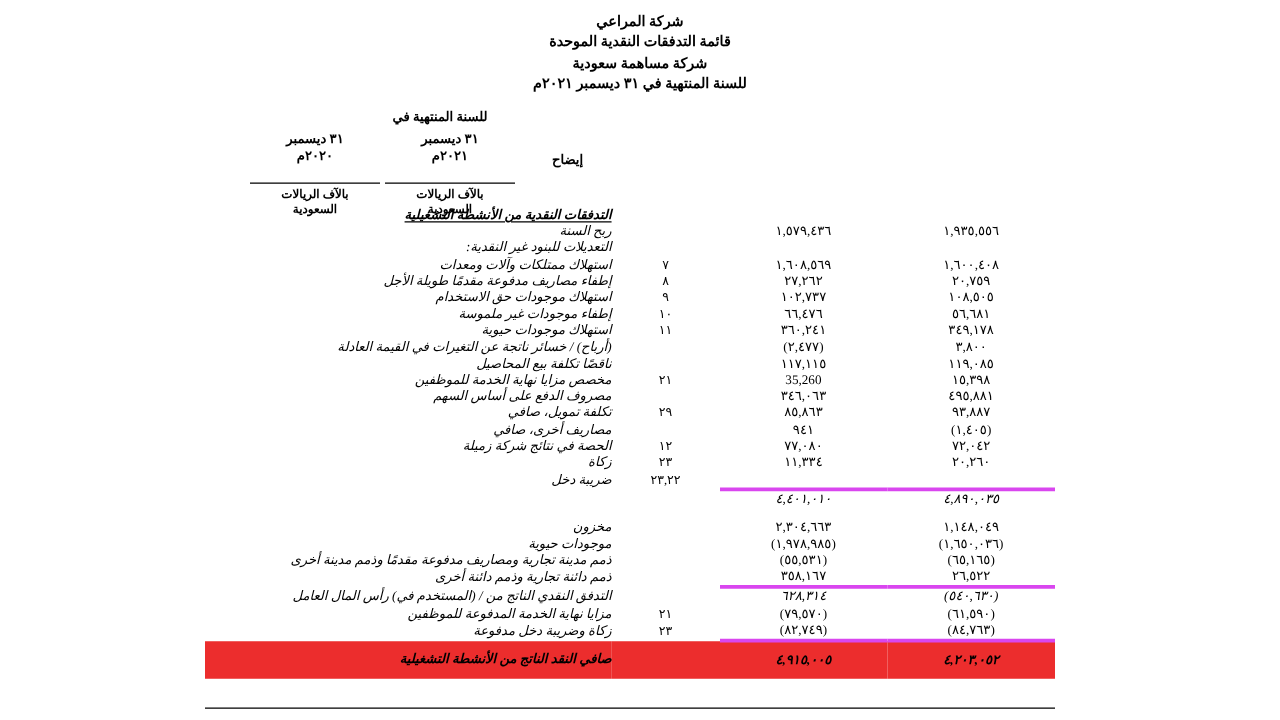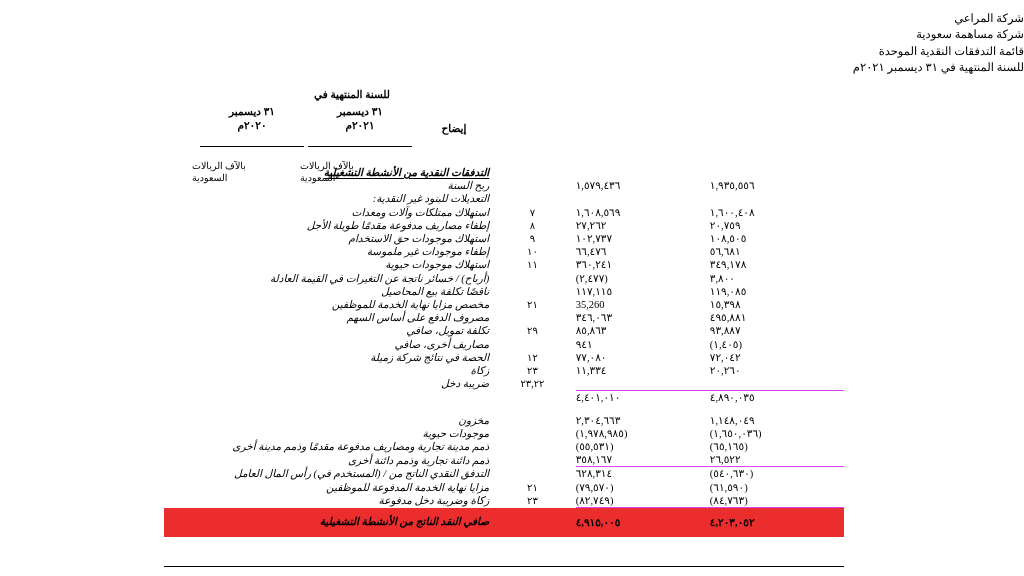--- a/index.html
+++ b/index.html
@@ -26,24 +26,23 @@
   .title-block {
     position: absolute;
     top: 10px;
     left: 0;
     right: 0;
     text-align: center;
     line-height: 1.42;
   }
   .title-line {
     font-size: 11.5px;
-    font-weight: normal;
+    font-weight: bold;
     letter-spacing: 0;
     white-space: nowrap;
-    text-align: right;
   }
 
   
   .col-head {
     position: absolute;
     top: 88px;
     left: 0;
     right: 0;
     height: 76px;
   }
@@ -79,25 +78,25 @@
   .hdr-rule {
     position: absolute;
     top: 58px;
     height: 0;
     border-top: 1px solid #000;
   }
   .rule-2021 { right: 612px; width: 104px; }
   .rule-2020 { right: 720px; width: 104px; }
   .hdr-unit {
     position: absolute;
-    top: 72px;
-    text-align: left;
+    top: 62px;
+    text-align: center;
     font-size: 9.5px;
     line-height: 1.30;
-    font-weight: normal;
+    font-weight: bold;
   }
   .unit-2021 { right: 604px; width: 120px; }
   .unit-2020 { right: 712px; width: 120px; }
 
   
   table.cf {
     position: absolute;
     top: 166px;
     right: 180px;
     width: 680px;
@@ -121,31 +120,32 @@
     text-align: right;
     padding-right: 6px;
     direction: rtl;
     font-style: italic;
   }
   td.note {
     text-align: center;
     font-size: 10px;
   }
   td.num {
+    text-align: center;
     direction: ltr;
     font-size: 10.5px;
   }
   .underline-title {
     font-weight: bold;
     text-decoration: underline;
     text-underline-offset: 2px;
   }
   tr.spacer td { height: 9px; line-height: 9px; }
 
-  td.rule-top { border-top: 1px solid #d946ef; }
+  td.rule-top { border-top: 3px solid #d946ef; font-style: italic; }
 
   
   tr.total-row td {
     background: #ec2d2d;
     font-weight: bold;
     height: 29px;
     line-height: 14px;
   }
   tr.total-row td.label { color: #000; }
   tr.total-row td.num { color: #000; }
@@ -159,22 +159,22 @@
     border-top: 1px solid #000;
   }
 </style>
 </head>
 <body>
 
 <div class="page">
 
   <div class="title-block">
     <div class="title-line">شركة المراعي</div>
+    <div class="title-line">قائمة التدفقات النقدية الموحدة</div>
     <div class="title-line">شركة مساهمة سعودية</div>
-    <div class="title-line">قائمة التدفقات النقدية الموحدة</div>
     <div class="title-line">للسنة المنتهية في ٣١ ديسمبر ٢٠٢١م</div>
   </div>
 
   <div class="col-head">
     <div class="hdr hdr-span">للسنة المنتهية في</div>
 
     <div class="hdr hdr-col2020">
       <div>٣١ ديسمبر</div>
       <div>٢٠٢٠م</div>
     </div>

